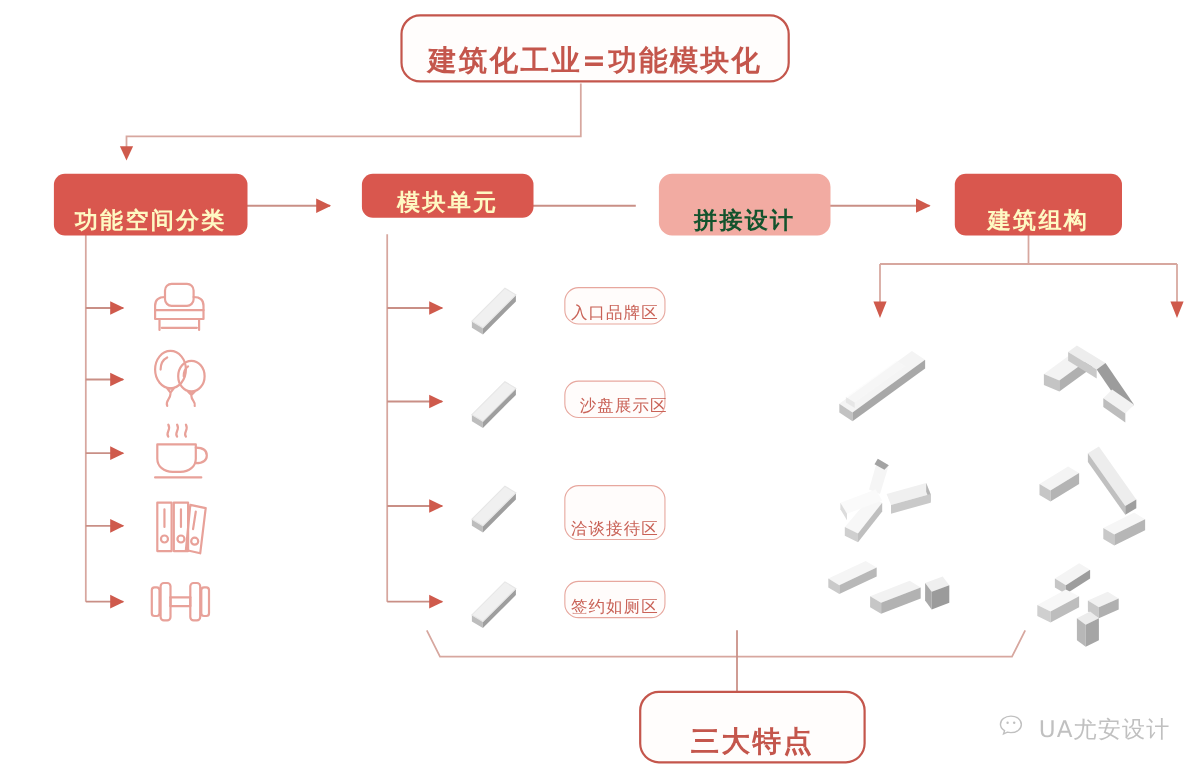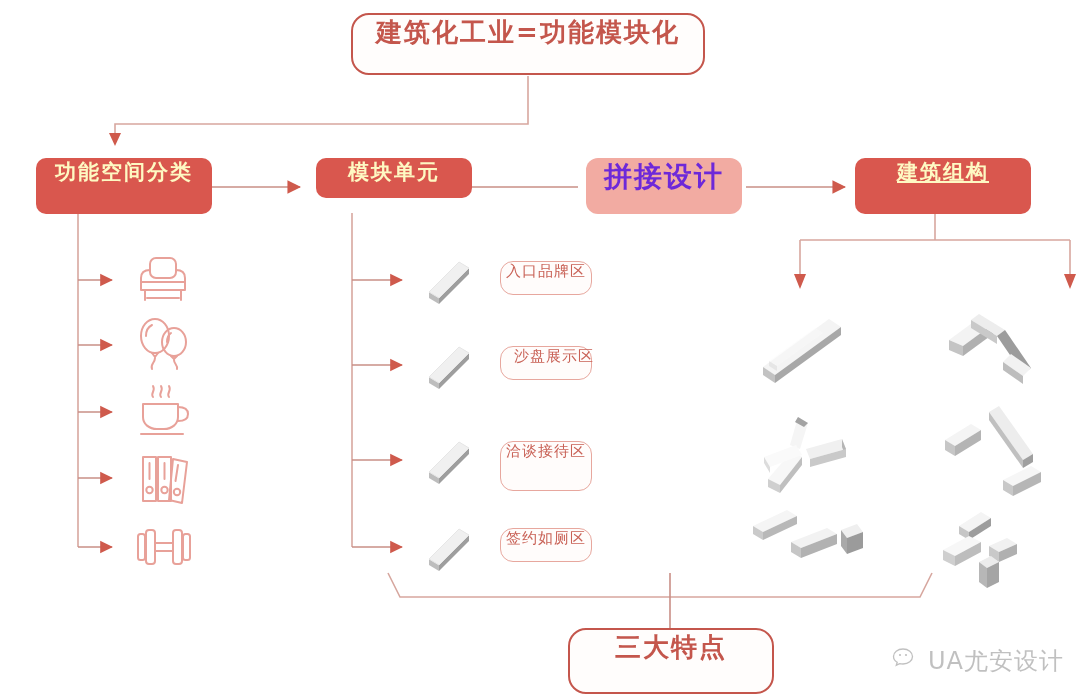--- a/index.html
+++ b/index.html
@@ -17,39 +17,40 @@
   #wires{
     position:absolute;
     left:0;top:0;
     width:1080px;height:699px;
     pointer-events:none;
   }
   .node{
     position:absolute;
     box-sizing:border-box;
     display:flex;
-    align-items:flex-start;
+    align-items:flex-end;
     justify-content:center;
     text-align:center;
     letter-spacing:2px;
     white-space:nowrap;
+    margin-left:13px;
   }
   
   .node.solid{
     background:#d9574e;
     color:#fef9c3;
     border-radius:10px;
     font-size:21px;
     font-weight:700;
   }
   .node.soft{
     background:#f2aba2;
-    color:#6d28d9;
+    color:#14532d;
     border-radius:12px;
-    font-size:28px;
+    font-size:21px;
     font-weight:700;
   }
   
   .node.outline{
     background:#fffdfc;
     color:#c4564c;
     border:2.5px solid #c4564c;
     border-radius:18px;
     font-size:26px;
     font-weight:700;
@@ -82,21 +83,21 @@
     justify-content:center;
   }
   #watermark{
     position:absolute;
     right:16px;
     bottom:22px;
     display:flex;
     align-items:center;
     gap:8px;
     color:#a9a9a9;
-    font-size:24px;
+    font-size:21px;
     letter-spacing:1px;
     opacity:.72;
   }
   #watermark .wm-text{font-weight:400;}
 </style>
 </head>
 <body>
 
 <div id="stage">
 
@@ -150,21 +151,21 @@
   </div>
 
   <div class="node solid" style="left:316px;top:158px;width:156px;height:40px;">
     <span>模块单元</span>
   </div>
 
   <div class="node soft" style="left:586px;top:158px;width:156px;height:56px;">
     <span>拼接设计</span>
   </div>
 
-  <div class="node solid" style="left:855px;top:158px;width:176px;height:56px;text-decoration:underline;">
+  <div class="node solid" style="left:855px;top:158px;width:152px;height:56px;">
     <span>建筑组构</span>
   </div>
 
   <div class="node outline" style="left:568px;top:628px;width:206px;height:66px;">
     <span>三大特点</span>
   </div>
 
   <div class="icon-cell" style="left:132px;top:252px;width:62px;height:58px;">
     <svg width="58" height="54" viewBox="0 0 58 54" fill="none" stroke="#e8a199" stroke-width="2" stroke-linecap="round" stroke-linejoin="round">
       <rect x="16" y="4" width="26" height="20" rx="6"></rect>

